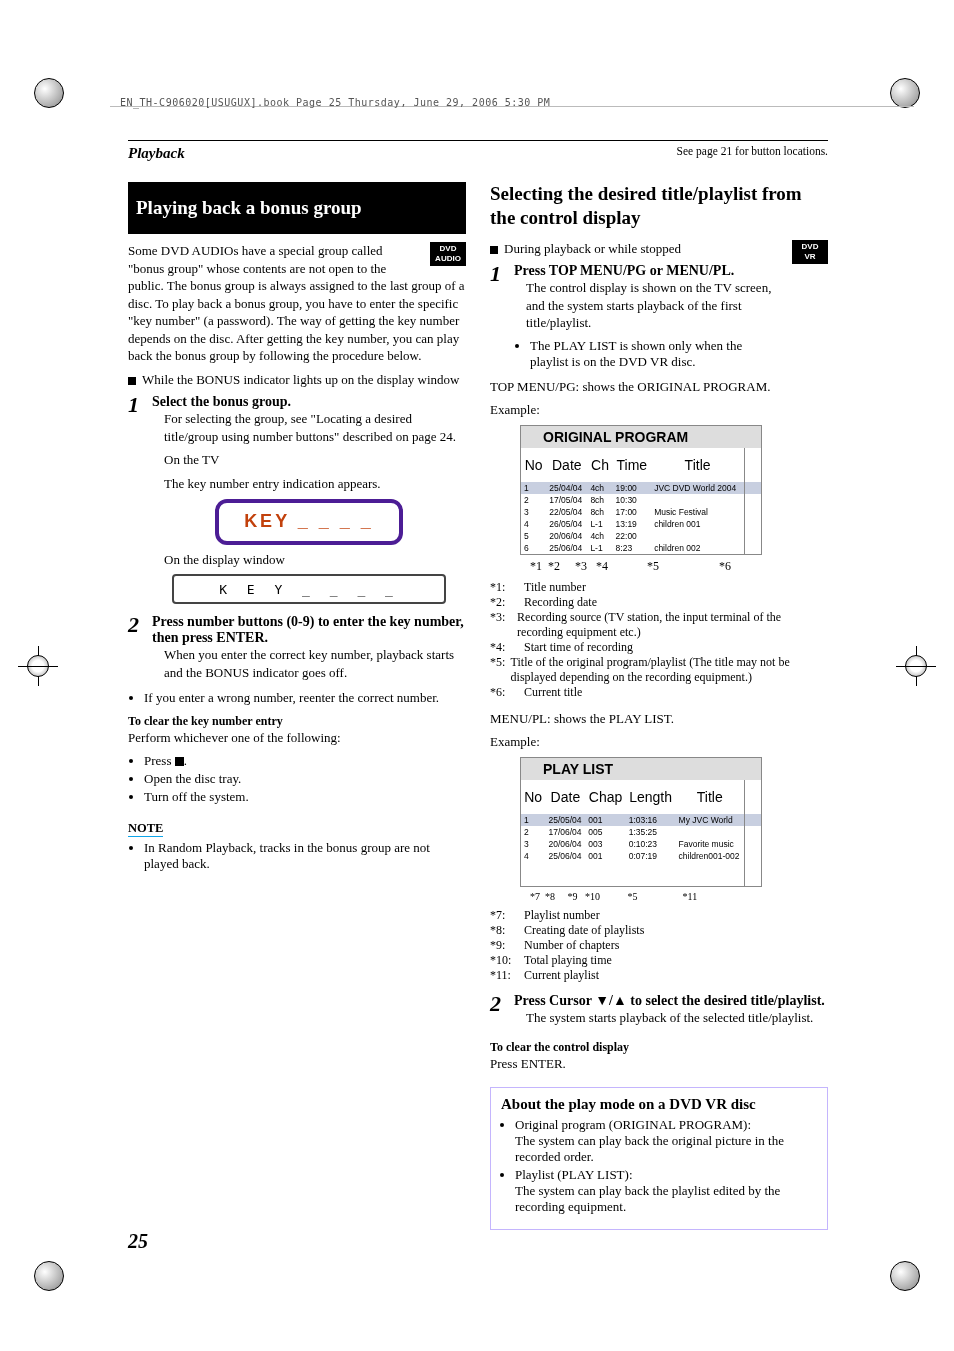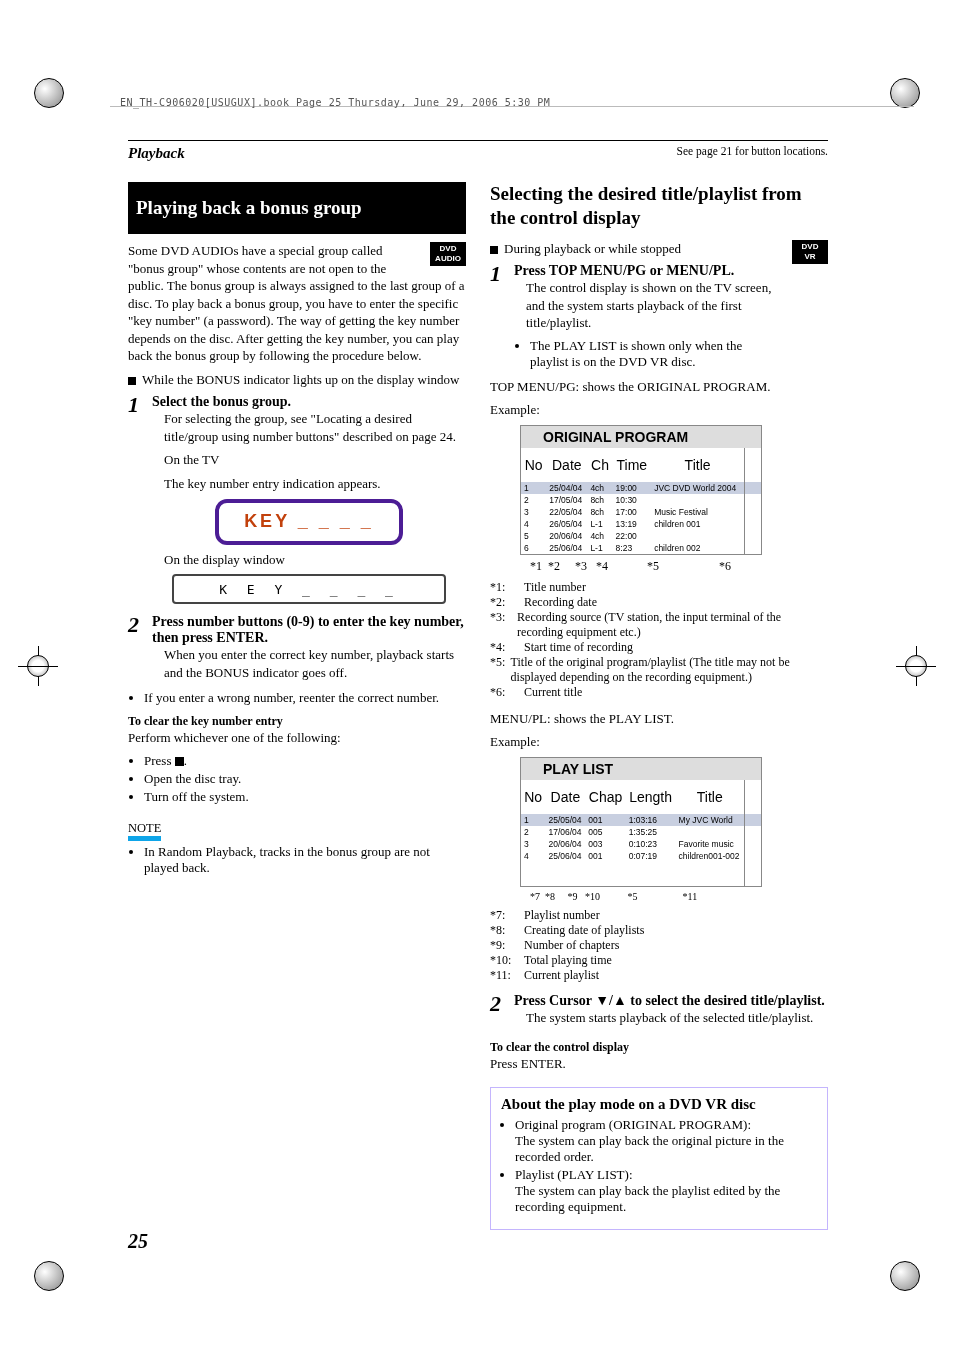--- a/index.html
+++ b/index.html
@@ -65,21 +65,21 @@
     line-height:1.25;
   }
   p { margin:0 0 6px 0; line-height:1.35; }
   .sq { display:inline-block; width:8px; height:8px; background:#000; margin-right:6px; vertical-align:middle;}
   .step { display:flex; margin:4px 0 2px 0;}
   .stepnum { font-size:22px; font-weight:bold; font-style:italic; width:24px; line-height:1; }
   .stepbody { flex:1; }
   .step-head { font-weight:bold; font-size:14px; }
   .indent { margin-left:12px; }
   .sub-note { font-weight:bold; font-size:12px; margin-top:8px;}
-  .note-label { font-weight:normal; font-size:12.5px; border-bottom:5px solid #0ea5e9; display:inline-block; margin-top:10px;}
+  .note-label { font-weight:bold; font-size:12.5px; border-bottom:1px solid #0ea5e9; display:inline-block; margin-top:10px;}
   ul.bul { margin:3px 0 6px 16px; padding:0; }
   ul.bul li { margin-bottom:2px; }
   .tv-box {
     width:180px; height:38px; border:4px solid #4c1d95; border-radius:12px;
     margin:6px auto; display:flex; align-items:center; justify-content:center;
     font-family:Arial,sans-serif; font-size:18px; letter-spacing:3px; font-weight:bold;
     color:#c2410c;
   }
   .disp-box {
     width:270px; height:26px; border:2px solid #444; border-radius:4px;

